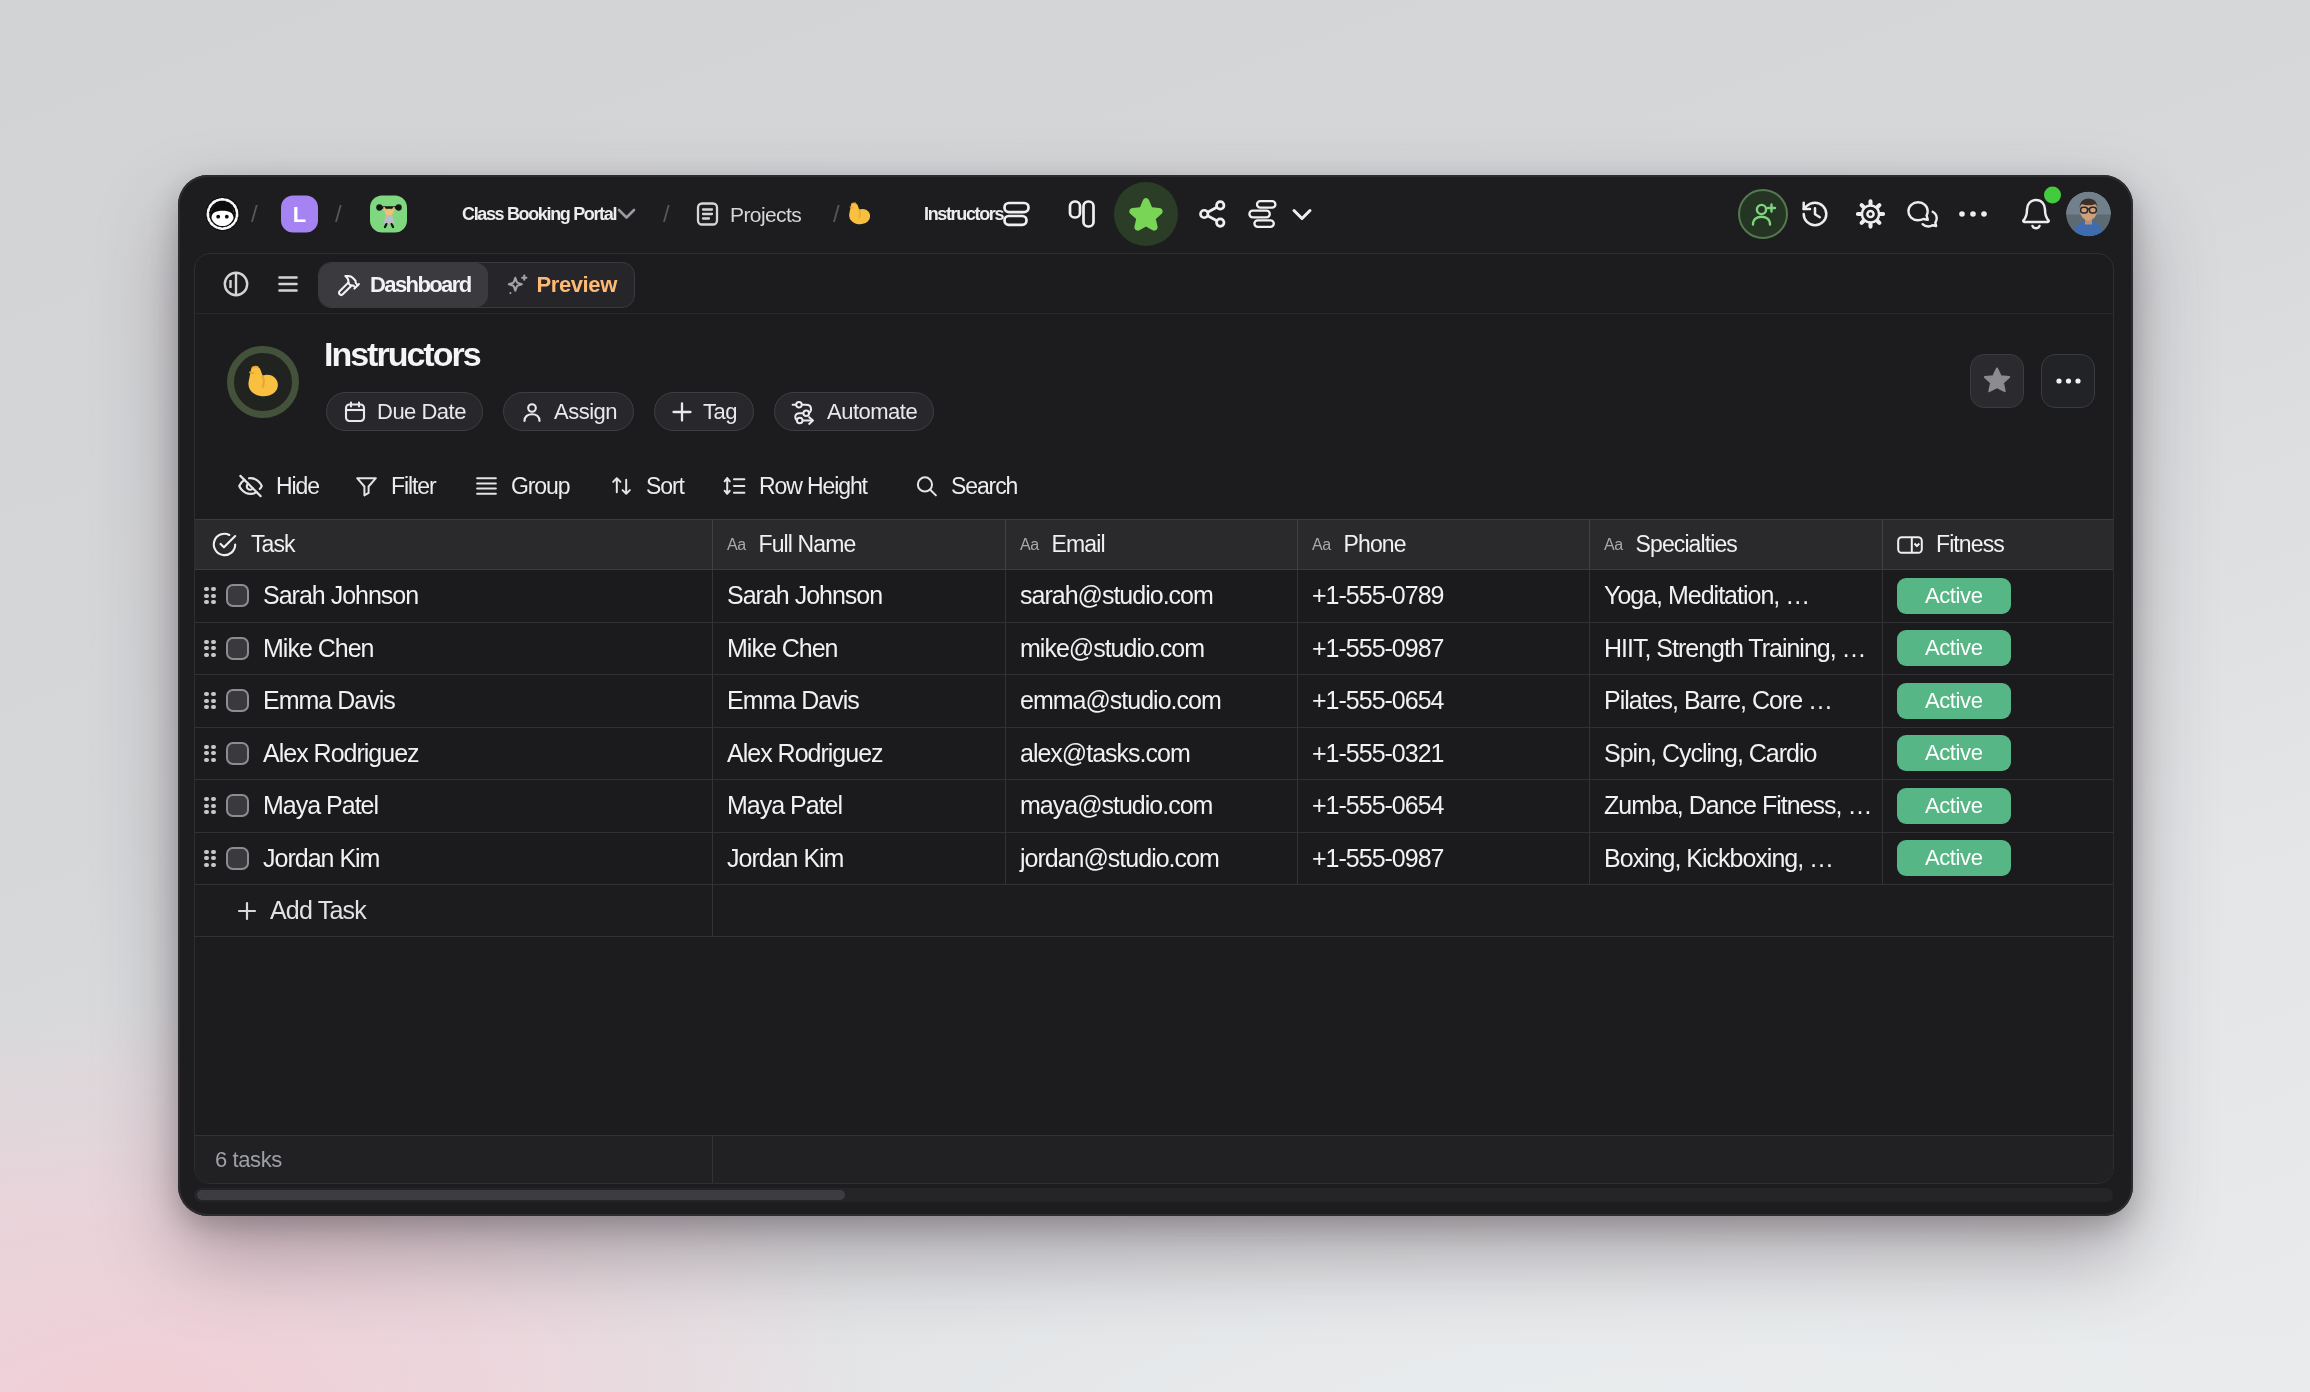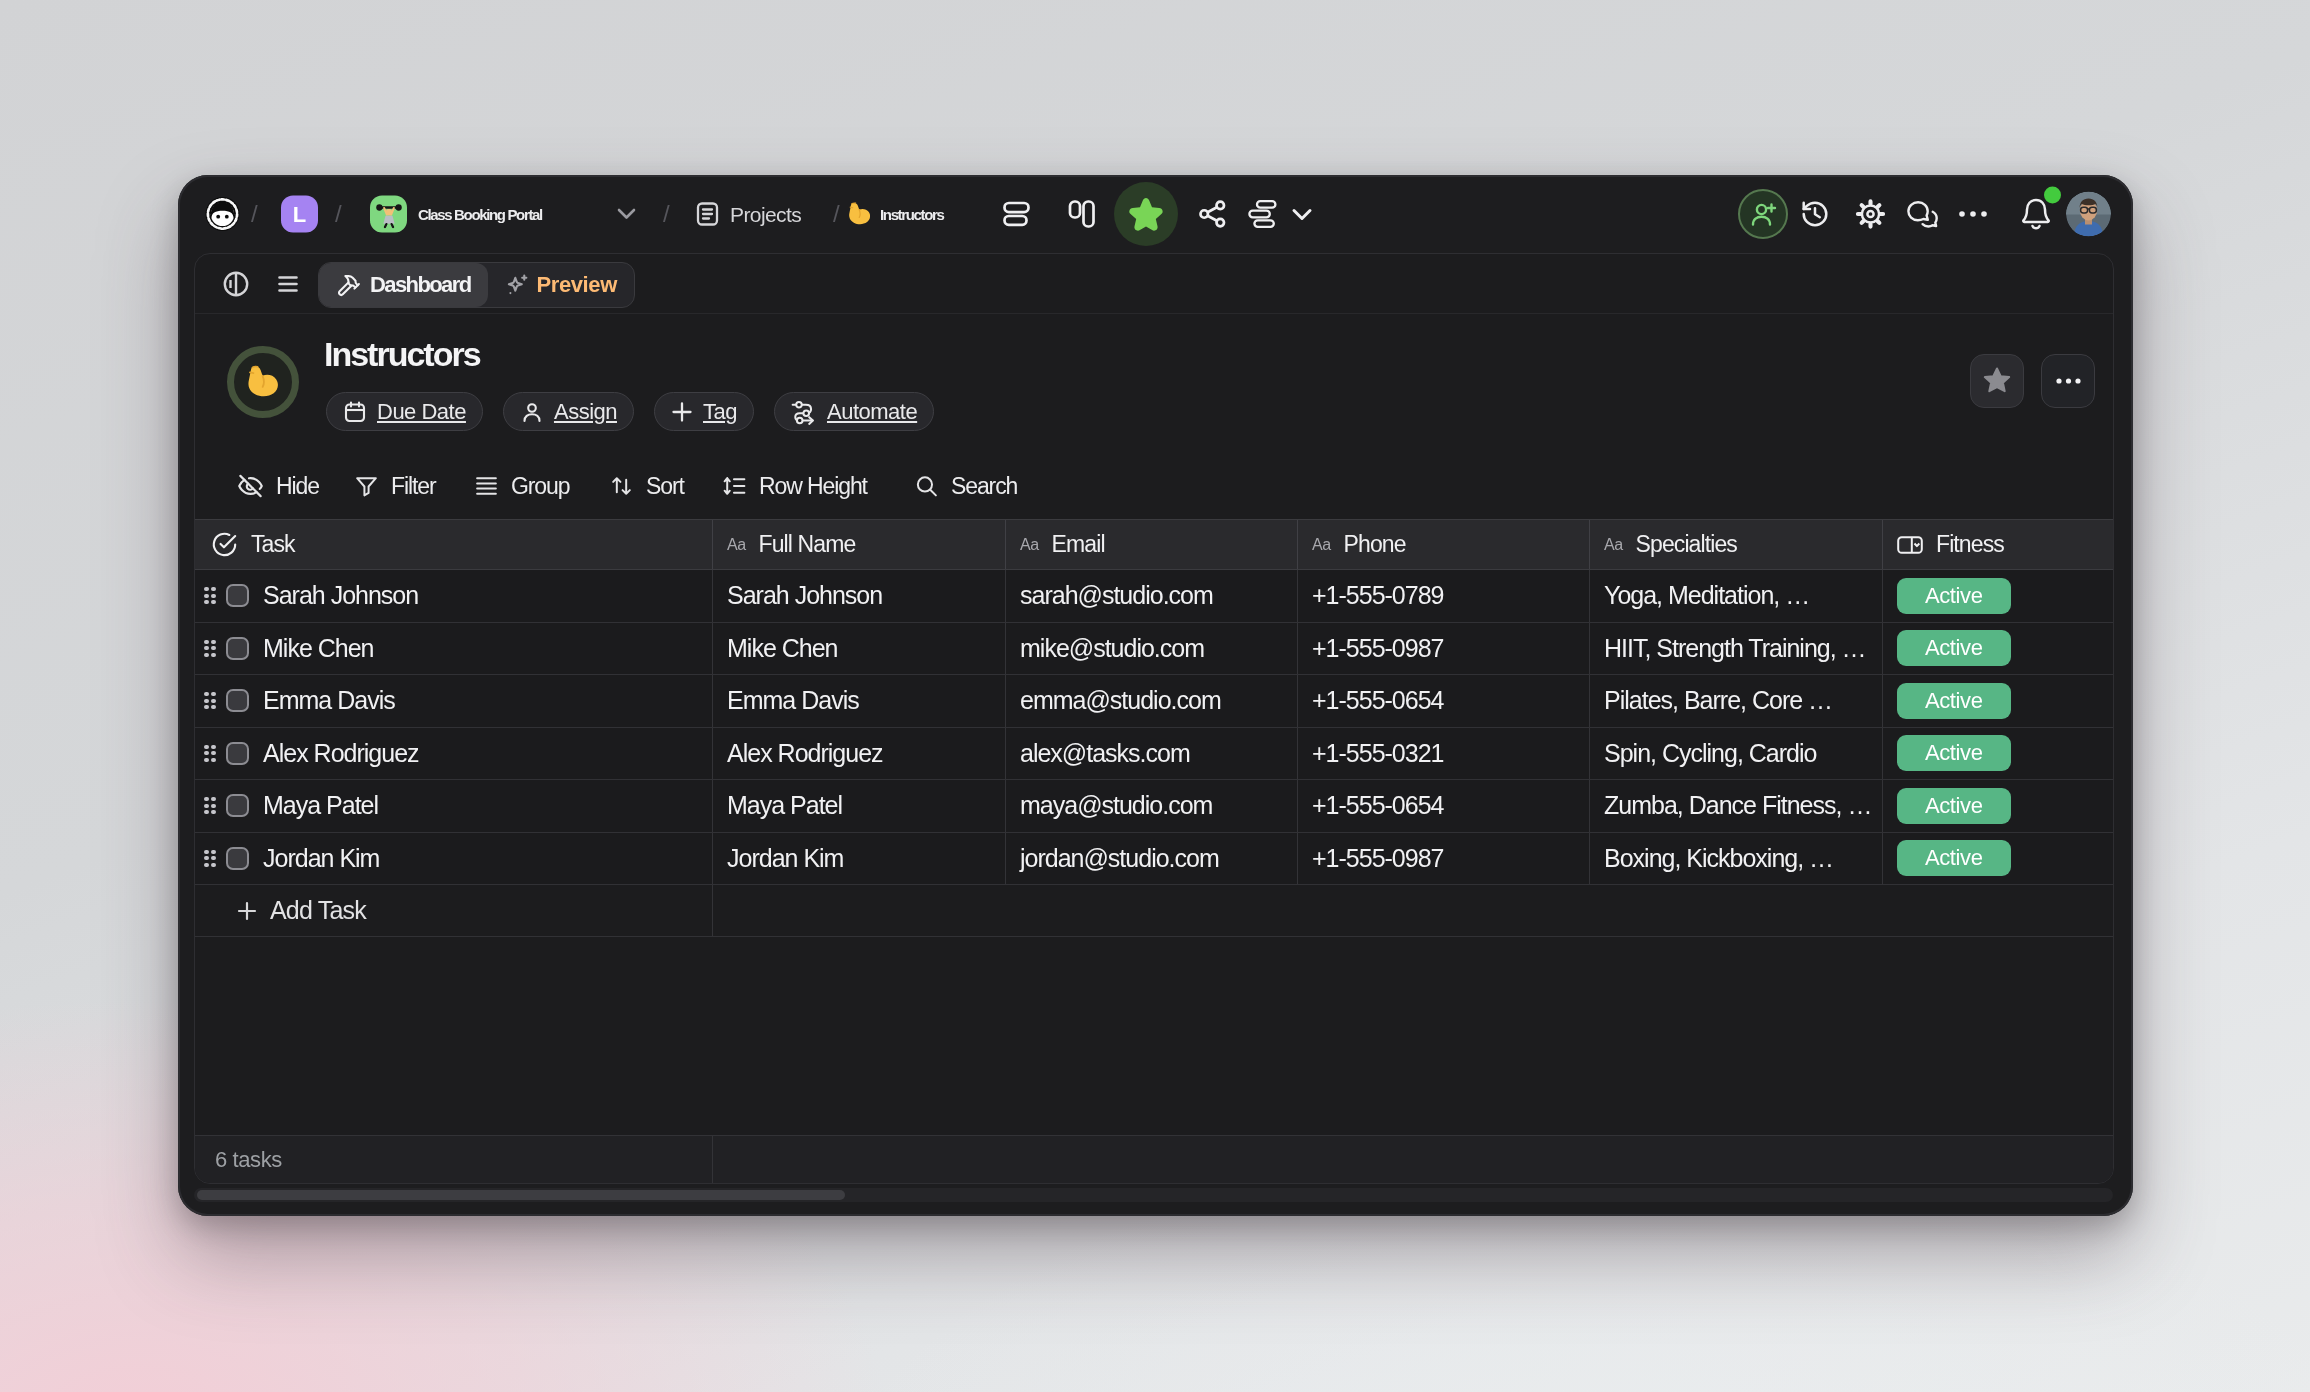--- a/index.html
+++ b/index.html
@@ -19,21 +19,21 @@
   }
 
   
   .topbar { position:absolute; left:0; top:0; width:100%; height:78px; }
   .topbar .tb { position:absolute; top:39px; transform:translateY(-50%); display:flex; align-items:center; }
   .crumb-sep { color:#55555b; font-size:24px; font-weight:400; }
   .ws-avatar { width:37px; height:37px; border-radius:12px; background:var(--purple); color:#fff;
     display:flex; align-items:center; justify-content:center; font-size:22px; font-weight:600; }
   .proj-avatar { width:37px; height:37px; border-radius:12px; background:var(--green-avatar);
     display:flex; align-items:center; justify-content:center; }
-  .crumb-name { color:#ececee; font-size:15px; font-weight:600; letter-spacing:-1.35px; }
+  .crumb-name { color:#ececee; font-size:18px; font-weight:600; letter-spacing:-1.35px;margin-left:44px; }
   .crumb-light { color:#d6d6d9; font-size:21px; font-weight:400; letter-spacing:-0.6px; }
   .star-circle { width:64px; height:64px; border-radius:50%; background:#2b3d27;
     display:flex; align-items:center; justify-content:center; }
   .useradd-circle { width:50px; height:50px; border-radius:50%; background:#243524; border:2px solid #55784f;
     display:flex; align-items:center; justify-content:center; }
   .avatar-photo { width:45px; height:45px; border-radius:50%; overflow:hidden; }
   .bell-wrap { position:relative; }
   .notif-dot { position:absolute; right:-7px; top:-9px; width:17px; height:17px; border-radius:50%;
     background:var(--notif-green); }
 
@@ -50,21 +50,21 @@
   .tab.active { background:#3b3b3f; border-radius:12px; color:#f2f2f4; font-weight:600; letter-spacing:-1.6px; }
   .tab.inactive { color:#fdba74; font-weight:700; letter-spacing:-0.4px;gap:7px; }
 
   
   .pagehead { position:absolute; left:0; top:60px; width:100%; height:139px; }
   .page-icon { position:absolute; left:32px; top:32px; width:72px; height:72px; border-radius:50%;
     background:#20231f; border:7px solid #44523b; display:flex; align-items:center; justify-content:center; }
   .page-title { position:absolute; left:129px; top:21px; font-size:34px; font-weight:600; color:#f4f4f5; letter-spacing:-2px; }
   .pills { position:absolute; left:131px; top:78px; display:flex; gap:20px; }
   .pill { height:39px; border-radius:20px; background:#28282c; border:1.5px solid #3e3e43;
-    display:flex; align-items:center; gap:10px; padding:0 16px; color:#e9e9eb; font-size:22px; font-weight:400; letter-spacing:-0.5px;text-decoration:underline; }
+    display:flex; align-items:center; gap:10px; padding:0 16px; color:#e9e9eb; font-size:22px; font-weight:400; letter-spacing:-0.5px; }
   .sq-btn { position:absolute; top:40px; width:54px; height:54px; border-radius:14px;
     background:#2b2b2f; border:1.5px solid #3b3b40; display:flex; align-items:center; justify-content:center; }
   .sq-btn.darker { background:#222327; }
 
   
   .toolbar { position:absolute; left:0; top:199px; width:100%; height:66px; }
   .tool { position:absolute; top:33px; transform:translateY(-50%); display:flex; align-items:center; gap:12px;
     color:#ececee; font-size:23px; font-weight:400; letter-spacing:-1.1px; }
 
   

